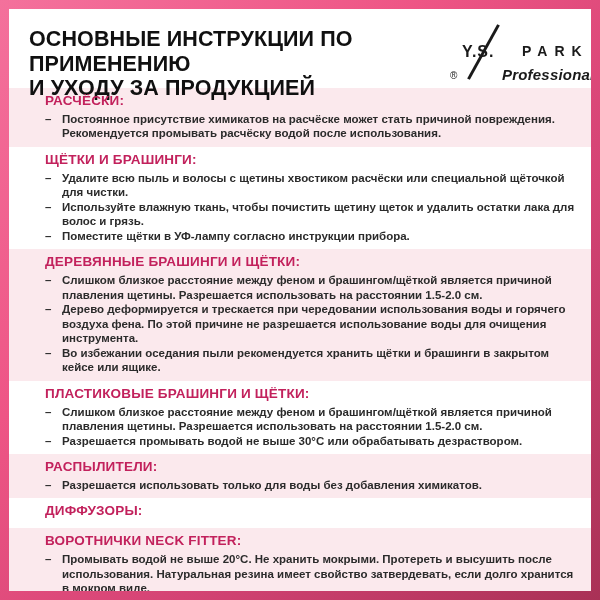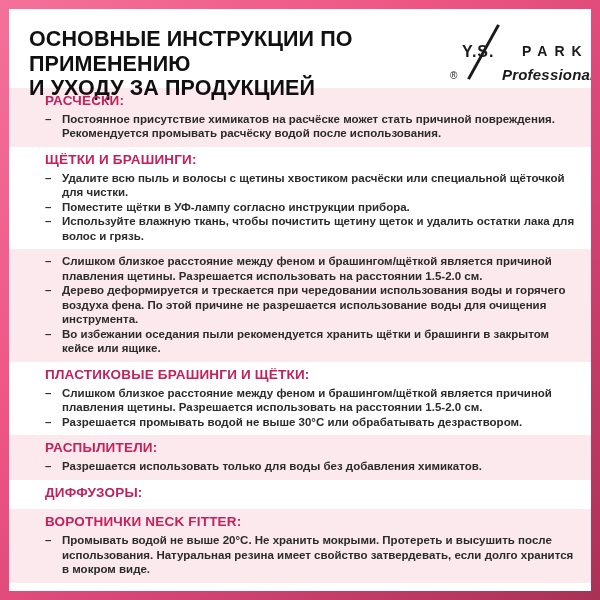--- a/index.html
+++ b/index.html
@@ -140,26 +140,27 @@
         <div class="section-title">РАСЧЁСКИ:</div>
         <ul class="items">
             <li class="item">Постоянное присутствие химикатов на расчёске может стать причиной повреждения. Рекомендуется промывать расчёску водой после использования.</li>
           </ul>
       </div>
 
       <div class="section">
         <div class="section-title">ЩЁТКИ И БРАШИНГИ:</div>
         <ul class="items">
             <li class="item">Удалите всю пыль и волосы с щетины хвостиком расчёски или специальной щёточкой для чистки.</li>
+            <li class="item">Используйте влажную ткань, чтобы почистить щетину щеток и удалить остатки лака для волос и грязь.</li>
             <li class="item">Поместите щётки в УФ-лампу согласно инструкции прибора.</li>
-            <li class="item">Используйте влажную ткань, чтобы почистить щетину щеток и удалить остатки лака для волос и грязь.</li>
           </ul>
       </div>
 
       <div class="section tinted">
+        <div class="section-title">ДЕРЕВЯННЫЕ БРАШИНГИ И ЩЁТКИ:</div>
         <ul class="items">
             <li class="item">Слишком близкое расстояние между феном и брашингом/щёткой является причиной плавления щетины. Разрешается использовать на расстоянии 1.5-2.0 см.</li>
             <li class="item">Дерево деформируется и трескается при чередовании использования воды и горячего воздуха фена. По этой причине не разрешается использование воды для очищения инструмента.</li>
             <li class="item">Во избежании оседания пыли рекомендуется хранить щётки и брашинги в закрытом кейсе или ящике.</li>
           </ul>
       </div>
 
       <div class="section">
         <div class="section-title">ПЛАСТИКОВЫЕ БРАШИНГИ И ЩЁТКИ:</div>
         <ul class="items">

